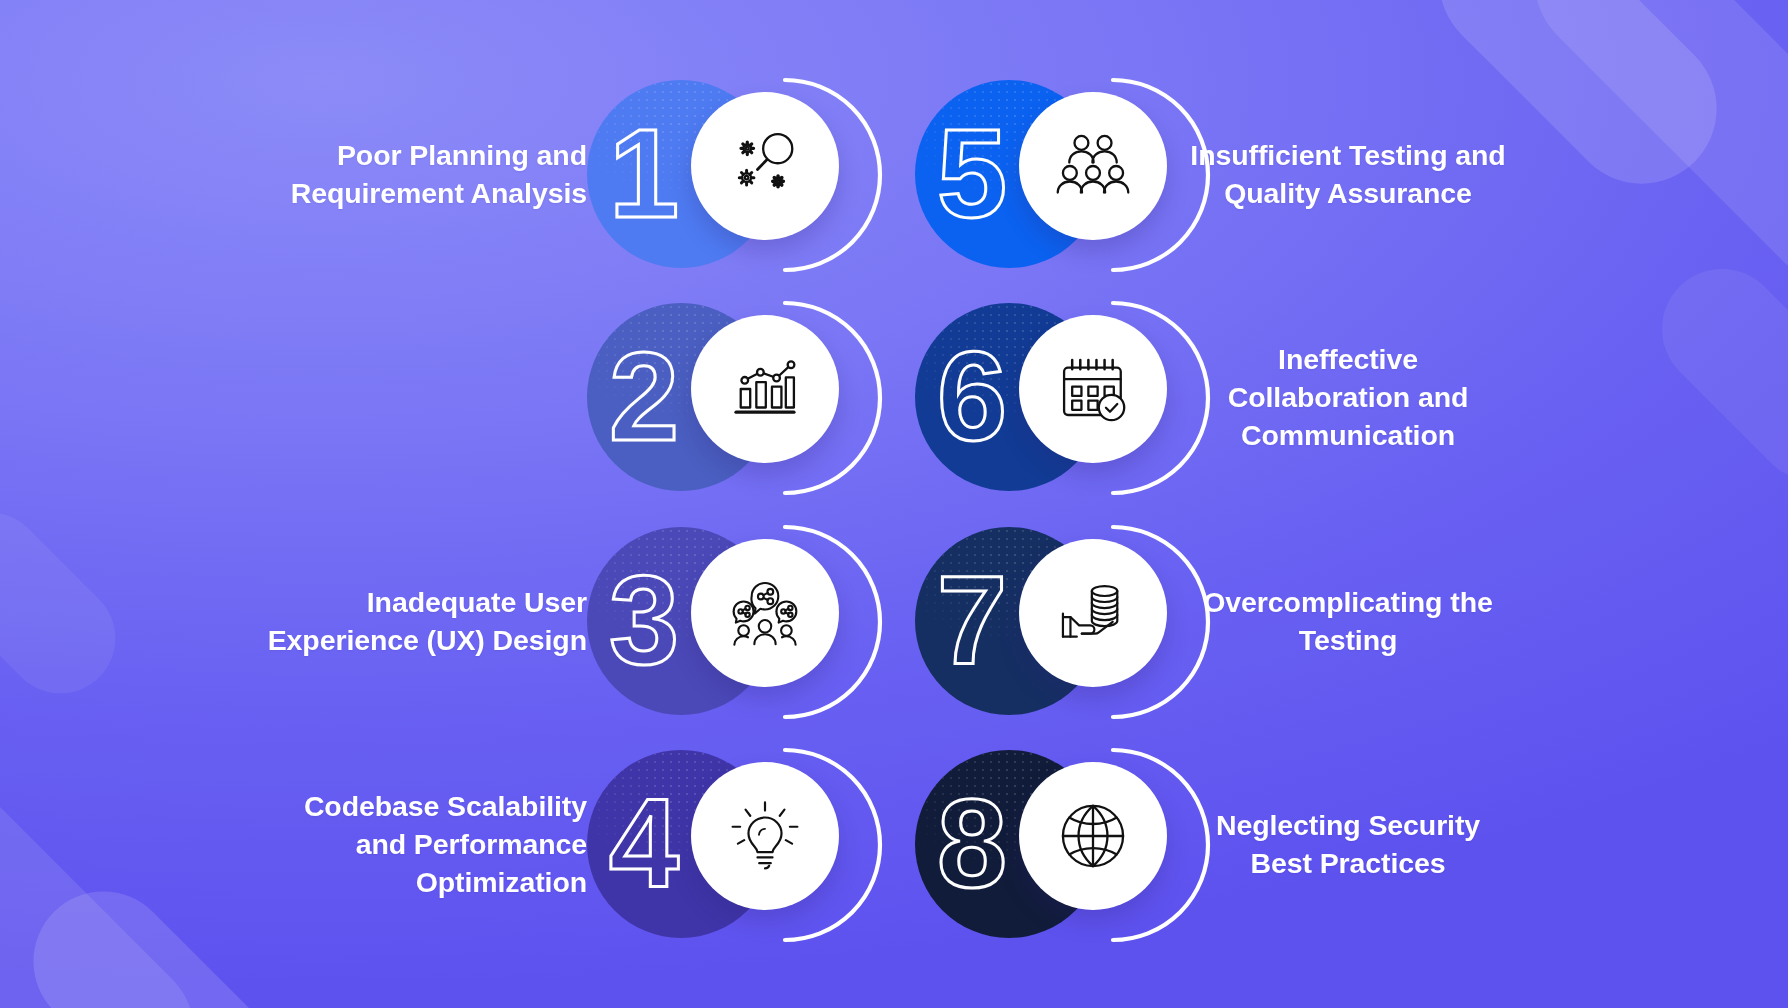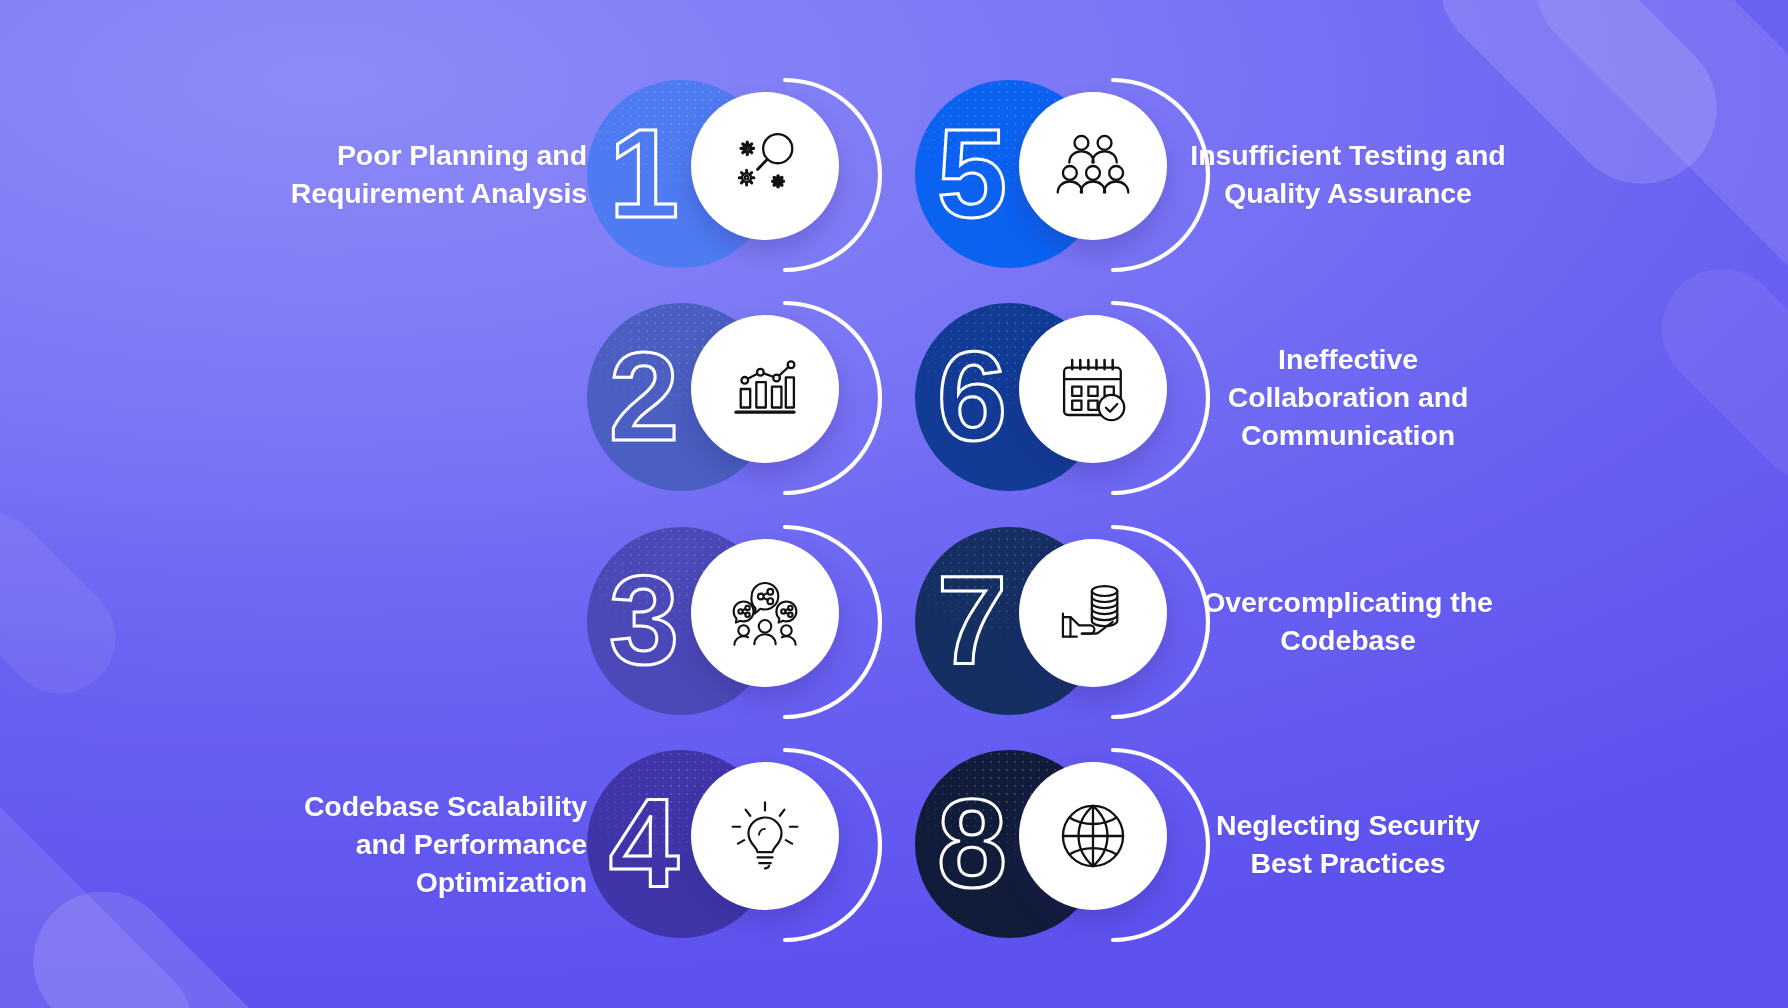--- a/index.html
+++ b/index.html
@@ -249,20 +249,21 @@
       <rect x="14" y="42" width="8" height="8"></rect>
       <rect x="28" y="42" width="8" height="8"></rect>
       <circle cx="48" cy="48" r="11" fill="#fff"></circle>
       <path d="m43.2 48.2 3.5 3.5 6.3-6.7"></path>
     </svg>
         </div>
       </div>
       <div class="label">Ineffective Collaboration and Communication</div>
     </div>
     <div class="cell left">
+      <div class="label">Inadequate User Experience (UX) Design</div>
       <div class="badge">
         <div class="numcircle" style="background: rgb(75, 73, 184);">
           <div class="numtext">3</div>
         </div>
         <div class="arc">
           <svg viewBox="0 0 182 206" fill="none">
     <path d="M112 8 A 94 94 0 1 1 112 198" stroke="#ffffff" stroke-width="4.2" stroke-linecap="round" fill="none"></path>
   </svg>
         </div>
         <div class="iconcircle">
@@ -311,21 +312,21 @@
       <path d="M31 28.6v5.2c0 2.4 4.9 4.3 11 4.3s11-1.9 11-4.3v-5.2"></path>
       <path d="M31 33.8V39c0 2.4 4.9 4.3 11 4.3s11-1.9 11-4.3v-5.2"></path>
       <path d="M6 35.5h6.5l7.5 7.2h9.6a3.6 3.6 0 0 1 0 7.2h-7.3"></path>
       <path d="M22.3 49.9h11.4c1.2 0 2.4-.4 3.3-1.1l12-9.2"></path>
       <path d="M6 32.5v6M6 52.5v-6M6 38.5v14"></path>
       <path d="M12.5 35.5v17"></path>
       <path d="M6 52.5h12"></path>
     </svg>
         </div>
       </div>
-      <div class="label">Overcomplicating the Codebase</div>
+      <div class="label">Overcomplicating the Testing</div>
     </div>
     <div class="cell left">
       <div class="label">Codebase Scalability and Performance Optimization</div>
       <div class="badge">
         <div class="numcircle" style="background: rgb(63, 53, 168);">
           <div class="numtext">4</div>
         </div>
         <div class="arc">
           <svg viewBox="0 0 182 206" fill="none">
     <path d="M112 8 A 94 94 0 1 1 112 198" stroke="#ffffff" stroke-width="4.2" stroke-linecap="round" fill="none"></path>

